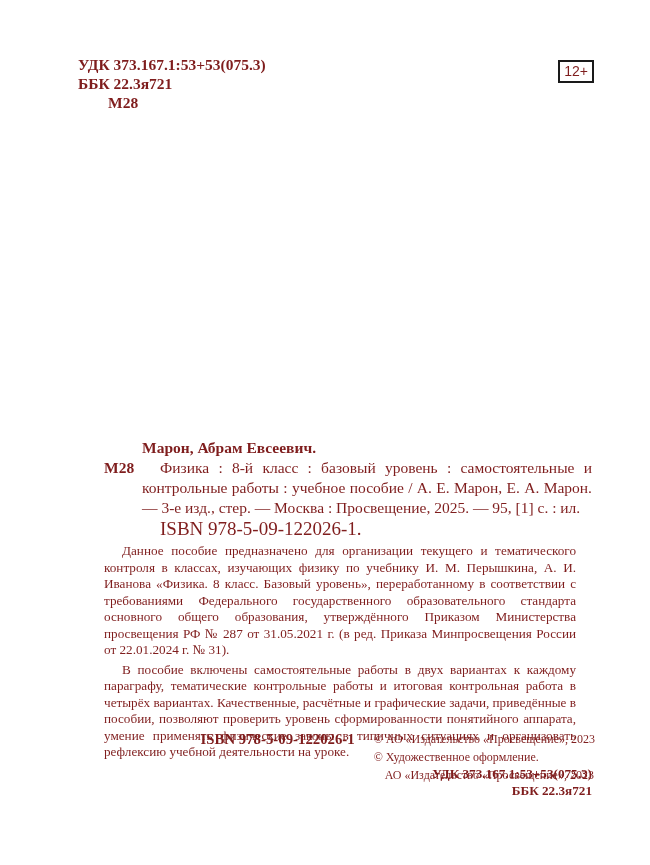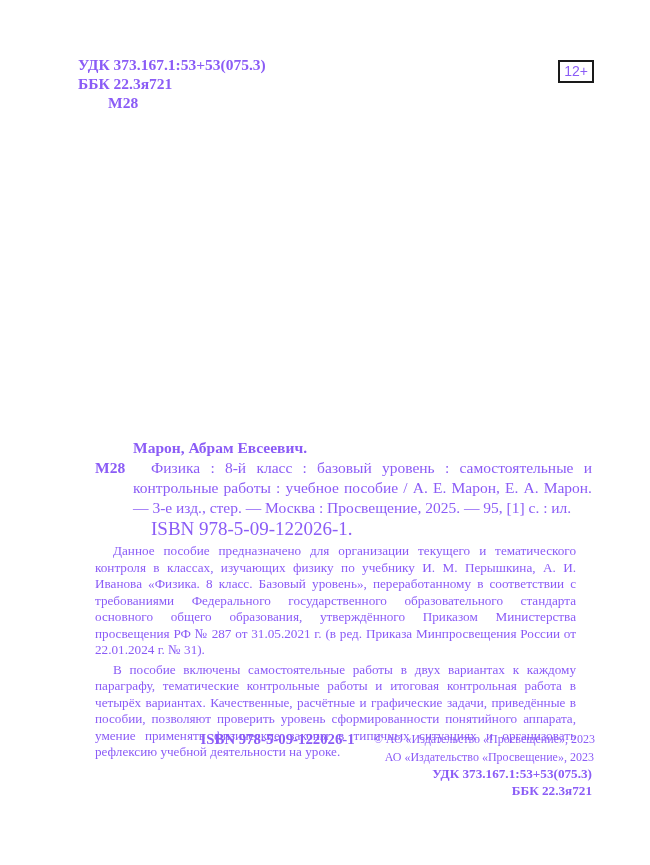--- a/index.html
+++ b/index.html
@@ -6,21 +6,21 @@
     margin: 0;
     padding: 0;
     background: #ffffff;
   }
   .page {
     position: relative;
     width: 650px;
     height: 865px;
     background: #ffffff;
     font-family: "Liberation Serif", "DejaVu Serif", serif;
-    color: #8b5cf6;
+    color: #7f1d1d;
     overflow: hidden;
   }
 
   
   .top-block {
     position: absolute;
     left: 78px;
     top: 55px;
     font-size: 15.5px;
     font-weight: bold;
@@ -39,21 +39,21 @@
     padding: 1px 4px 2px 4px;
     font-family: "Liberation Sans", "DejaVu Sans", sans-serif;
     font-weight: normal;
     font-size: 14px;
     line-height: 16px;
   }
 
   
   .card {
     position: absolute;
-    left: 95px;
+    left: 104px;
     right: 58px;
     top: 438px;
   }
   .author-heading {
     font-weight: bold;
     font-size: 15.5px;
     line-height: 20px;
     padding-left: 38px;
   }
   .entry {
@@ -143,17 +143,18 @@
     <div class="udk-right-block">
       <div>УДК 373.167.1:53+53(075.3)</div>
       <div>ББК 22.3я721</div>
     </div>
   </div>
 
   <div class="footer">
     <div class="footer-isbn">ISBN 978-5-09-122026-1</div>
     <div class="copyright-block">
       <div class="cl-0">© АО «Издательство «Просвещение», 2023</div>
+      <div class="cl-1">© Художественное оформление.</div>
       <div class="cl-2">АО «Издательство «Просвещение», 2023</div>
     </div>
   </div>
 
 </div>
 
 </body></html>

